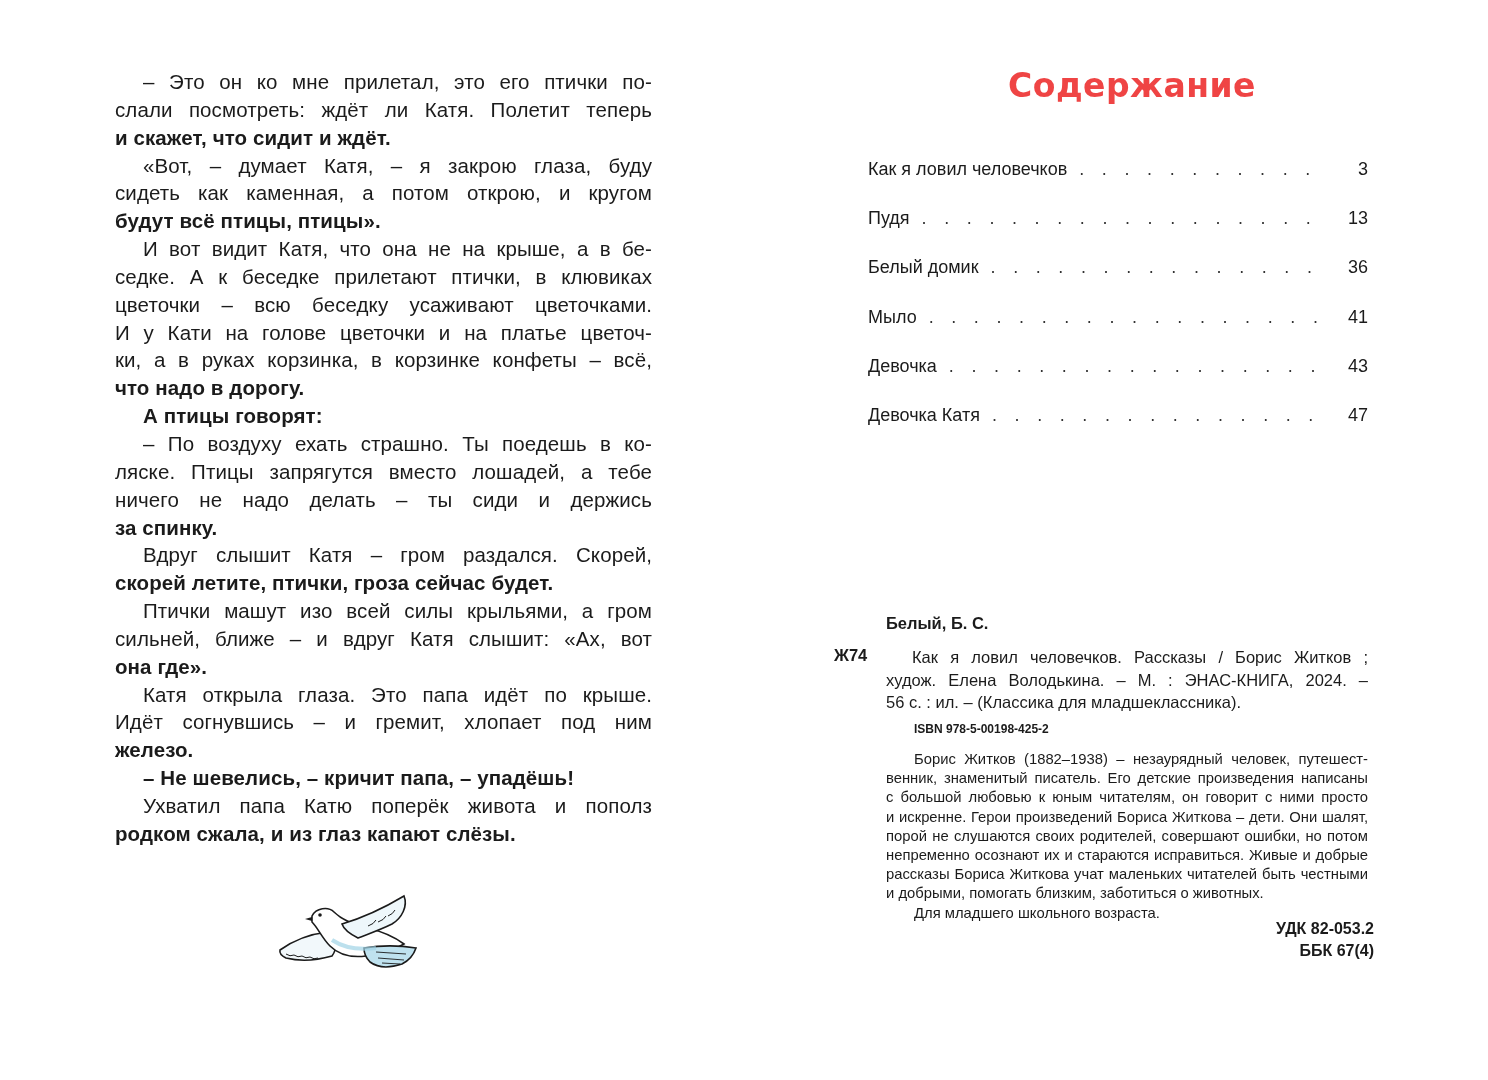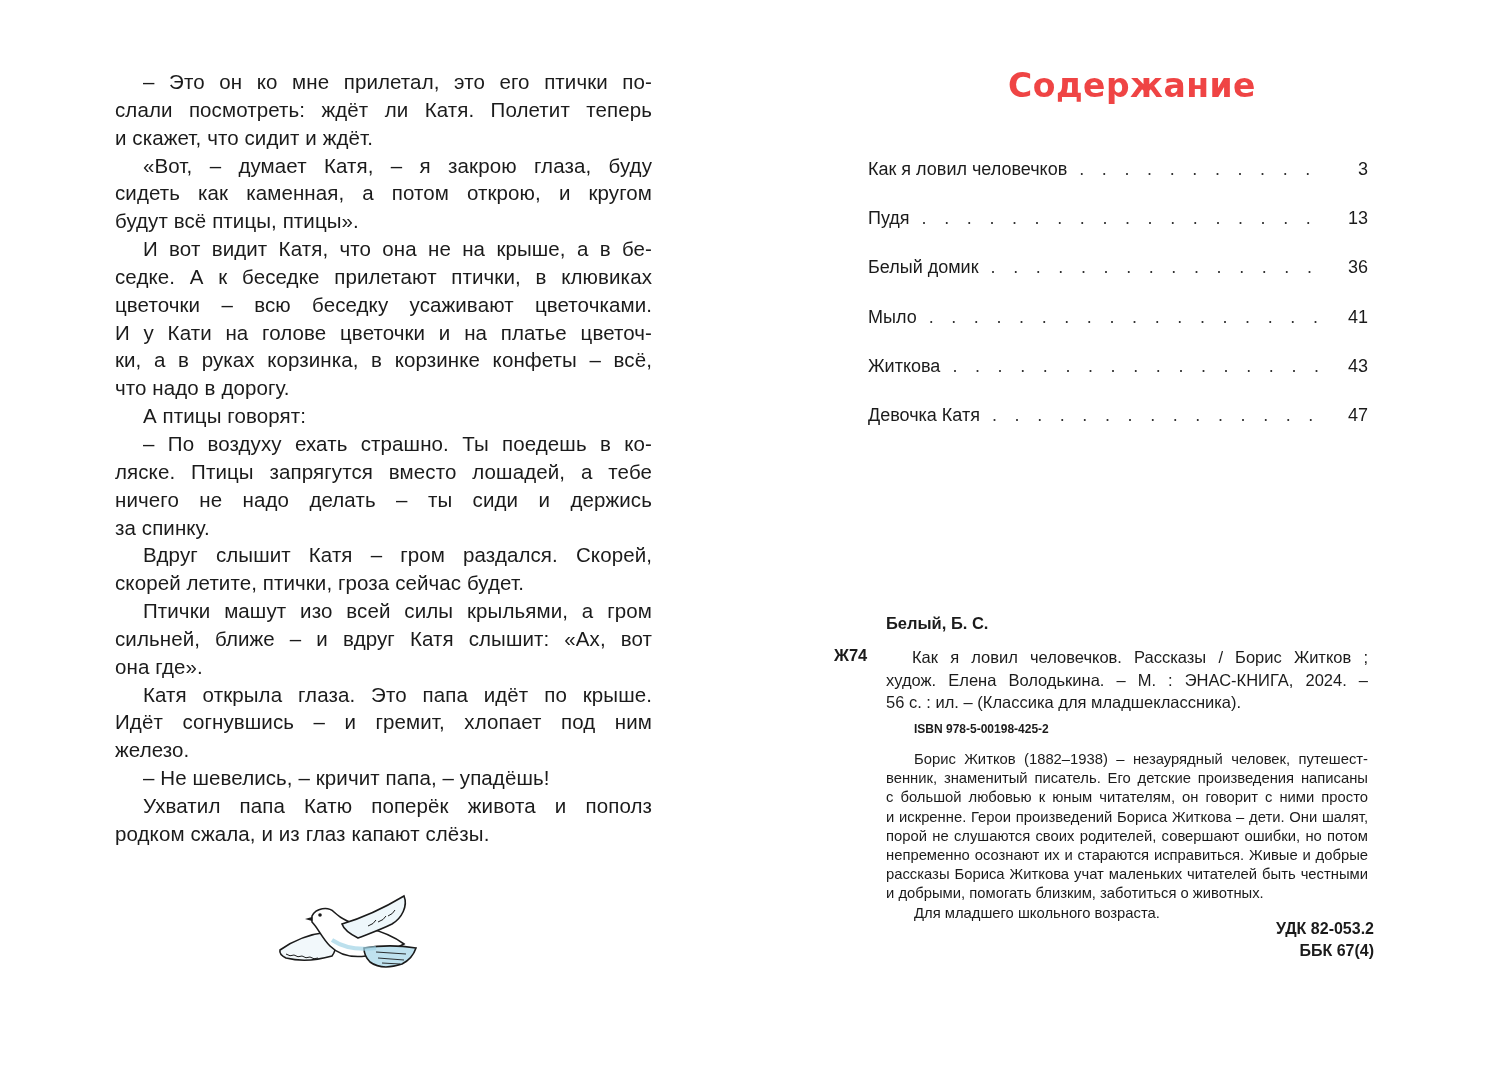--- a/index.html
+++ b/index.html
@@ -14,21 +14,21 @@
 
   
   .story {
     position: absolute; left: 115px; top: 68px; width: 537px;
     font-size: 20.5px; line-height: 27.85px; letter-spacing: 0.1px;
   }
   .story .line {
     display: block; text-align: justify; text-align-last: justify;
     white-space: nowrap; height: 27.85px;
   }
-  .story .line.last { text-align-last: left; }
+  .story .line.last { text-align-last: left; font-weight: bold; }
   .story .line.indent { padding-left: 28px; }
 
   .dove {
     position: absolute; left: 272px; top: 888px; width: 160px; height: 90px;
   }
 
   
   .toc-title {
     position: absolute; left: 264px; top: 66px; width: 230px; text-align: center;
     font-family: "DejaVu Sans", sans-serif; font-weight: bold;
@@ -153,21 +153,21 @@
         <span class="toc-label">Белый домик</span>
         <span class="toc-dots">. . . . . . . . . . . . . . . . . . . . .</span>
         <span class="toc-page">36</span>
       </div>
       <div class="toc-row">
         <span class="toc-label">Мыло</span>
         <span class="toc-dots">. . . . . . . . . . . . . . . . . . . . . . . . . .</span>
         <span class="toc-page">41</span>
       </div>
       <div class="toc-row">
-        <span class="toc-label">Житкова</span>
+        <span class="toc-label">Девочка</span>
         <span class="toc-dots">. . . . . . . . . . . . . . . . . . . . . . . . .</span>
         <span class="toc-page">43</span>
       </div>
       <div class="toc-row">
         <span class="toc-label">Девочка Катя</span>
         <span class="toc-dots">. . . . . . . . . . . . . . . . . . . . .</span>
         <span class="toc-page">47</span>
       </div>
     </div>
 

